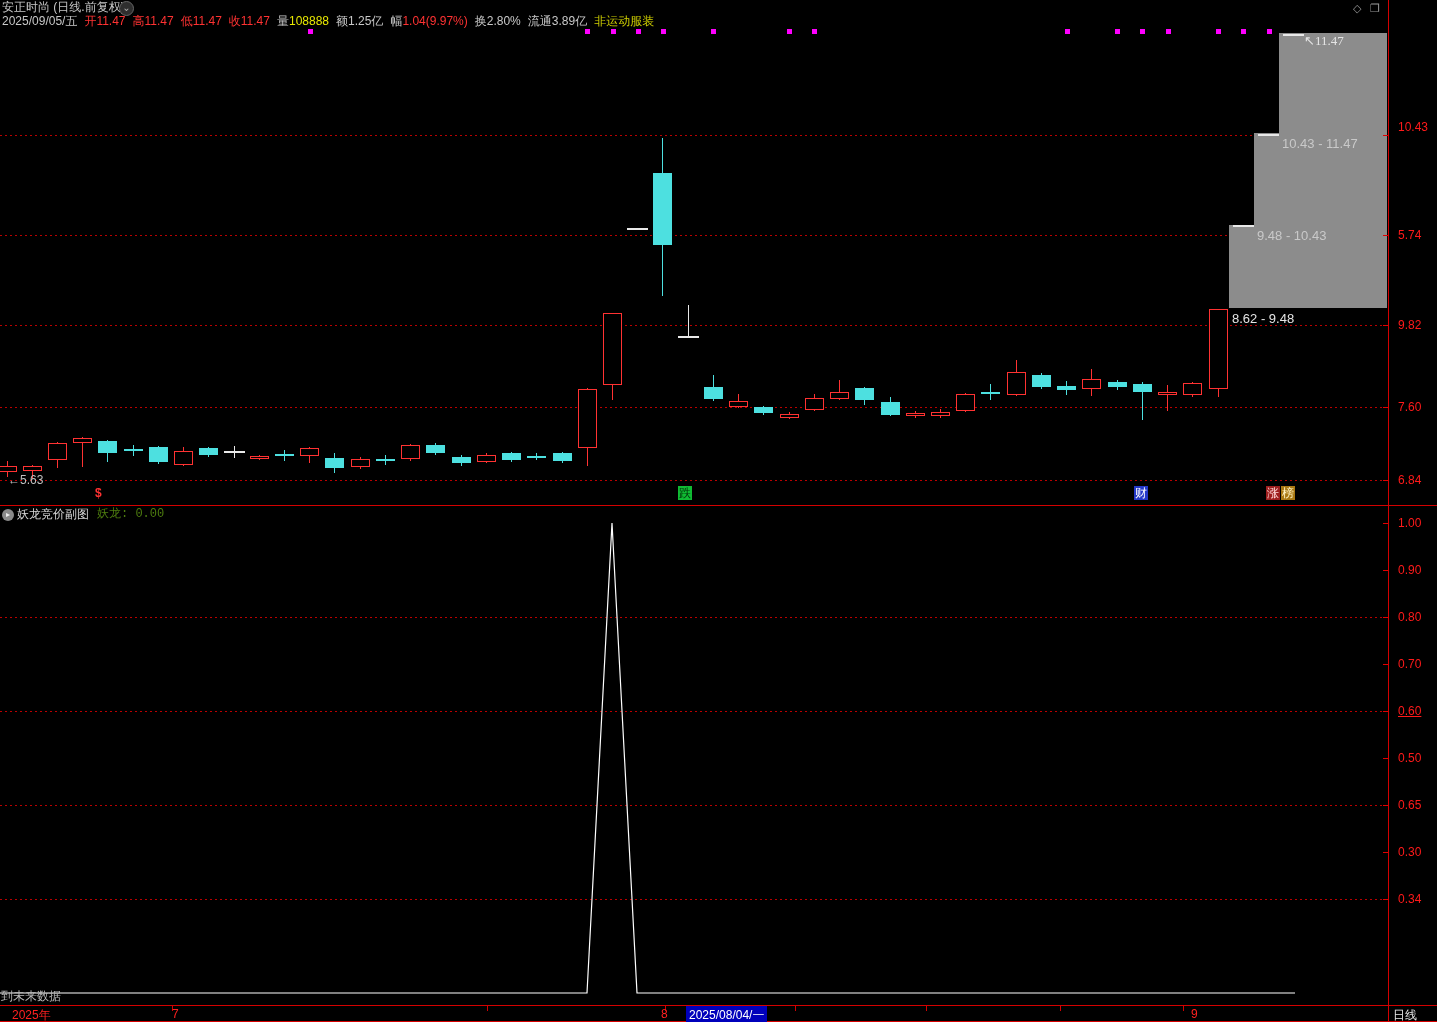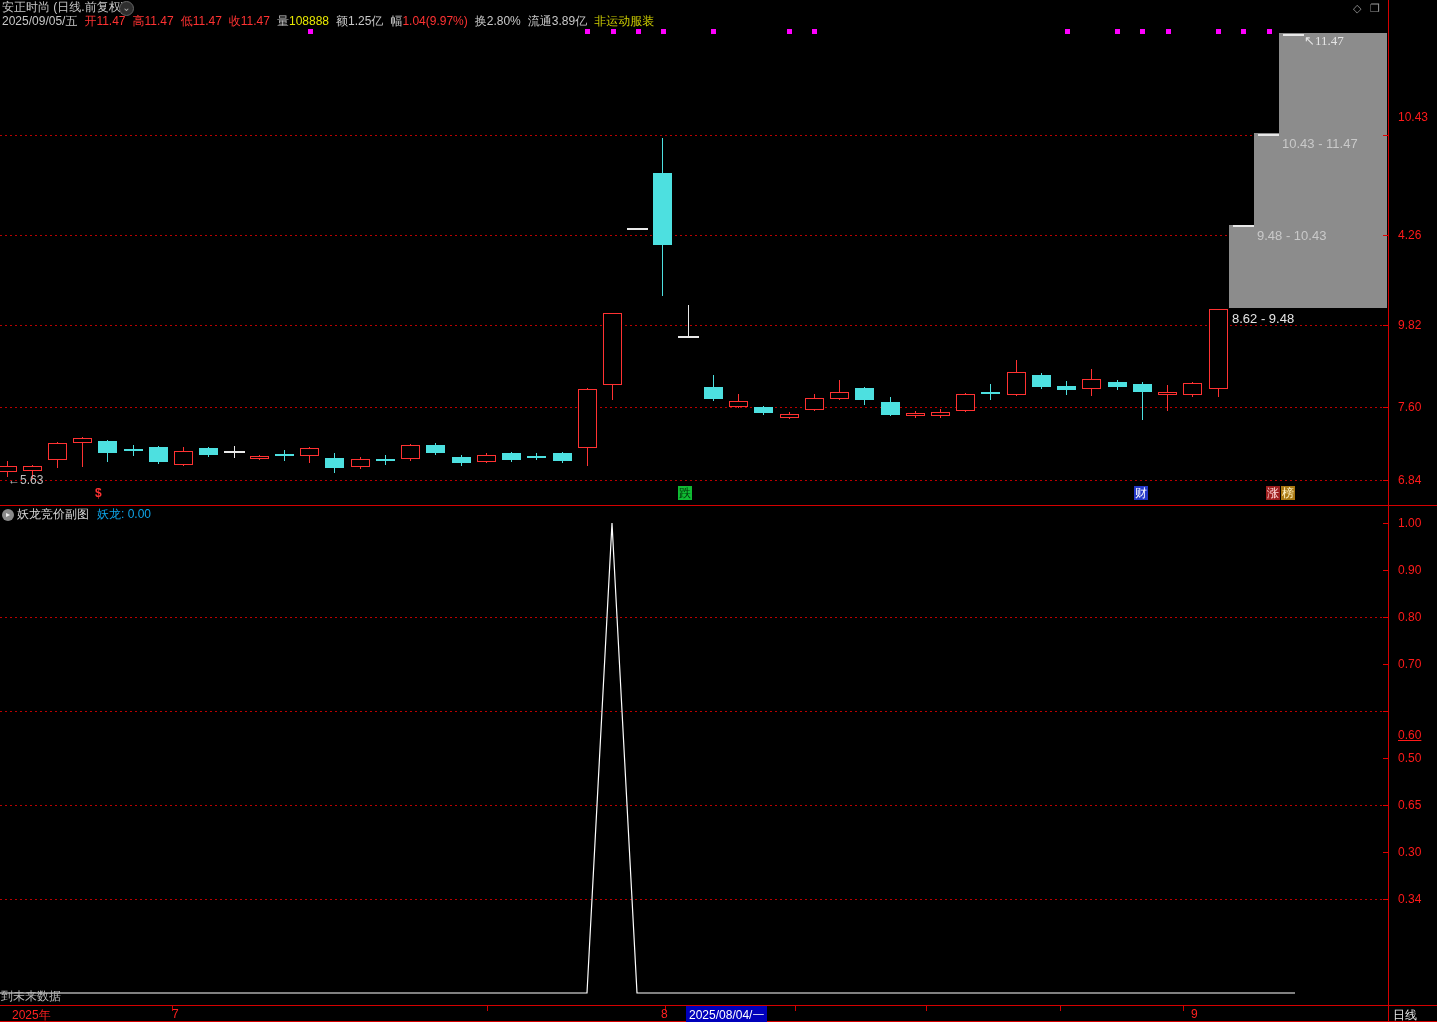--- a/index.html
+++ b/index.html
@@ -59,21 +59,21 @@
 
   <div id="main-chart" class="abs" style="left:0;top:28px;width:1388px;height:477px;"></div>
 
   <div id="sub-chart" class="abs" style="left:0;top:507px;width:1388px;height:498px;"></div>
   <svg id="indicator-svg" width="1388" height="498">
     <polyline id="spike" fill="none" stroke="#ffffff" stroke-width="1.2" points="0,486 587,486 612,16 637,486 1295,486"></polyline>
   </svg>
 
   <span class="sub-icon">▸</span>
   <div class="t" style="left:17px;top:507px;color:#d8d8d8;">妖龙竞价副图</div>
-  <div class="t" style="left:97px;top:507px;color:#0ea5e9;">妖龙: 0.00</div>
+  <div class="t" style="left:97px;top:507px;color:#4d7c0f;font-family:Liberation Mono, monospace;">妖龙: 0.00</div>
 
   <div class="t" style="left:8px;top:473px;color:#c0c0c0;z-index:7;">←5.63</div>
   <div class="t" style="left: 95px; color: rgb(255, 50, 50); font-weight: bold; z-index: 7; top: 486px;" id="sell-marker">$</div>
 
   <div class="t" style="left:1px;top:989px;color:#b8b8b8;z-index:9;">到未来数据</div>
 <div class="gridline" style="left: 0px; top: 135px; width: 1388px; height: 1px;"></div>
     <div class="gridline" style="left: 0px; top: 235px; width: 1388px; height: 1px;"></div>
     <div class="gridline" style="left: 0px; top: 325px; width: 1388px; height: 1px;"></div>
     <div class="gridline" style="left: 0px; top: 407px; width: 1388px; height: 1px;"></div>
     <div class="gridline" style="left: 0px; top: 480px; width: 1388px; height: 1px;"></div>
@@ -201,39 +201,39 @@
     <div class="dot" style="left: 1266.5px; top: 29px; width: 5px; height: 5px;"></div>
     <div class="rlabel" style="color: rgb(228, 228, 228); left: 1304px; top: 33px; font-family: Liberation Serif, serif;">↖11.47</div>
     <div class="rlabel" style="color: rgb(201, 201, 201); left: 1282px; top: 136px;">10.43 - 11.47</div>
     <div class="rlabel" style="color: rgb(201, 201, 201); left: 1257px; top: 228px;">9.48 - 10.43</div>
     <div class="rlabel" style="color: rgb(228, 228, 228); left: 1232px; top: 311px;">8.62 - 9.48</div>
     <div class="news" style="background: rgb(16, 187, 51); color: rgb(0, 51, 10); left: 678px; top: 486px;">跌</div>
     <div class="news" style="background: rgb(36, 56, 200); color: rgb(255, 255, 255); left: 1134px; top: 486px;">财</div>
     <div class="news" style="background: rgb(158, 31, 31); color: rgb(255, 217, 217); left: 1266px; top: 486px;">涨</div>
     <div class="news" style="background: rgb(169, 120, 18); color: rgb(255, 243, 196); left: 1281px; top: 486px;">榜</div>
     <div class="vline" style="left: 1388px; top: 0px; width: 1px; height: 1022px;"></div>
-    <div class="axis-label" style="left: 1398px; top: 110px;">10.43</div>
+    <div class="axis-label" style="left: 1398px; top: 120px;">10.43</div>
     <div class="axis-tick" style="left: 1383px; top: 135px; width: 6px; height: 1px;"></div>
-    <div class="axis-label" style="left: 1398px; top: 228px;">4.26</div>
+    <div class="axis-label" style="left: 1398px; top: 228px;">5.74</div>
     <div class="axis-tick" style="left: 1383px; top: 235px; width: 6px; height: 1px;"></div>
     <div class="axis-label" style="left: 1398px; top: 318px;">9.82</div>
     <div class="axis-tick" style="left: 1383px; top: 325px; width: 6px; height: 1px;"></div>
     <div class="axis-label" style="left: 1398px; top: 400px;">7.60</div>
     <div class="axis-tick" style="left: 1383px; top: 407px; width: 6px; height: 1px;"></div>
     <div class="axis-label" style="left: 1398px; top: 473px;">6.84</div>
     <div class="axis-tick" style="left: 1383px; top: 480px; width: 6px; height: 1px;"></div>
     <div class="axis-label" style="left: 1398px; top: 516px;">1.00</div>
     <div class="axis-tick" style="left: 1383px; top: 523px; width: 6px; height: 1px;"></div>
     <div class="axis-label" style="left: 1398px; top: 563px;">0.90</div>
     <div class="axis-tick" style="left: 1383px; top: 570px; width: 6px; height: 1px;"></div>
     <div class="axis-label" style="left: 1398px; top: 610px;">0.80</div>
     <div class="axis-tick" style="left: 1383px; top: 617px; width: 6px; height: 1px;"></div>
     <div class="axis-label" style="left: 1398px; top: 657px;">0.70</div>
     <div class="axis-tick" style="left: 1383px; top: 664px; width: 6px; height: 1px;"></div>
-    <div class="axis-label" style="left: 1398px; top: 728px; text-decoration: underline;">0.60</div>
+    <div class="axis-label" style="left: 1398px; top: 704px; text-decoration: underline;">0.60</div>
     <div class="axis-tick" style="left: 1383px; top: 711px; width: 6px; height: 1px;"></div>
     <div class="axis-label" style="left: 1398px; top: 751px;">0.50</div>
     <div class="axis-tick" style="left: 1383px; top: 758px; width: 6px; height: 1px;"></div>
     <div class="axis-label" style="left: 1398px; top: 798px;">0.65</div>
     <div class="axis-tick" style="left: 1383px; top: 805px; width: 6px; height: 1px;"></div>
     <div class="axis-label" style="left: 1398px; top: 845px;">0.30</div>
     <div class="axis-tick" style="left: 1383px; top: 852px; width: 6px; height: 1px;"></div>
     <div class="axis-label" style="left: 1398px; top: 892px;">0.34</div>
     <div class="axis-tick" style="left: 1383px; top: 899px; width: 6px; height: 1px;"></div>
     <div class="hline" style="left: 0px; top: 505px; width: 1437px; height: 1px;"></div>

